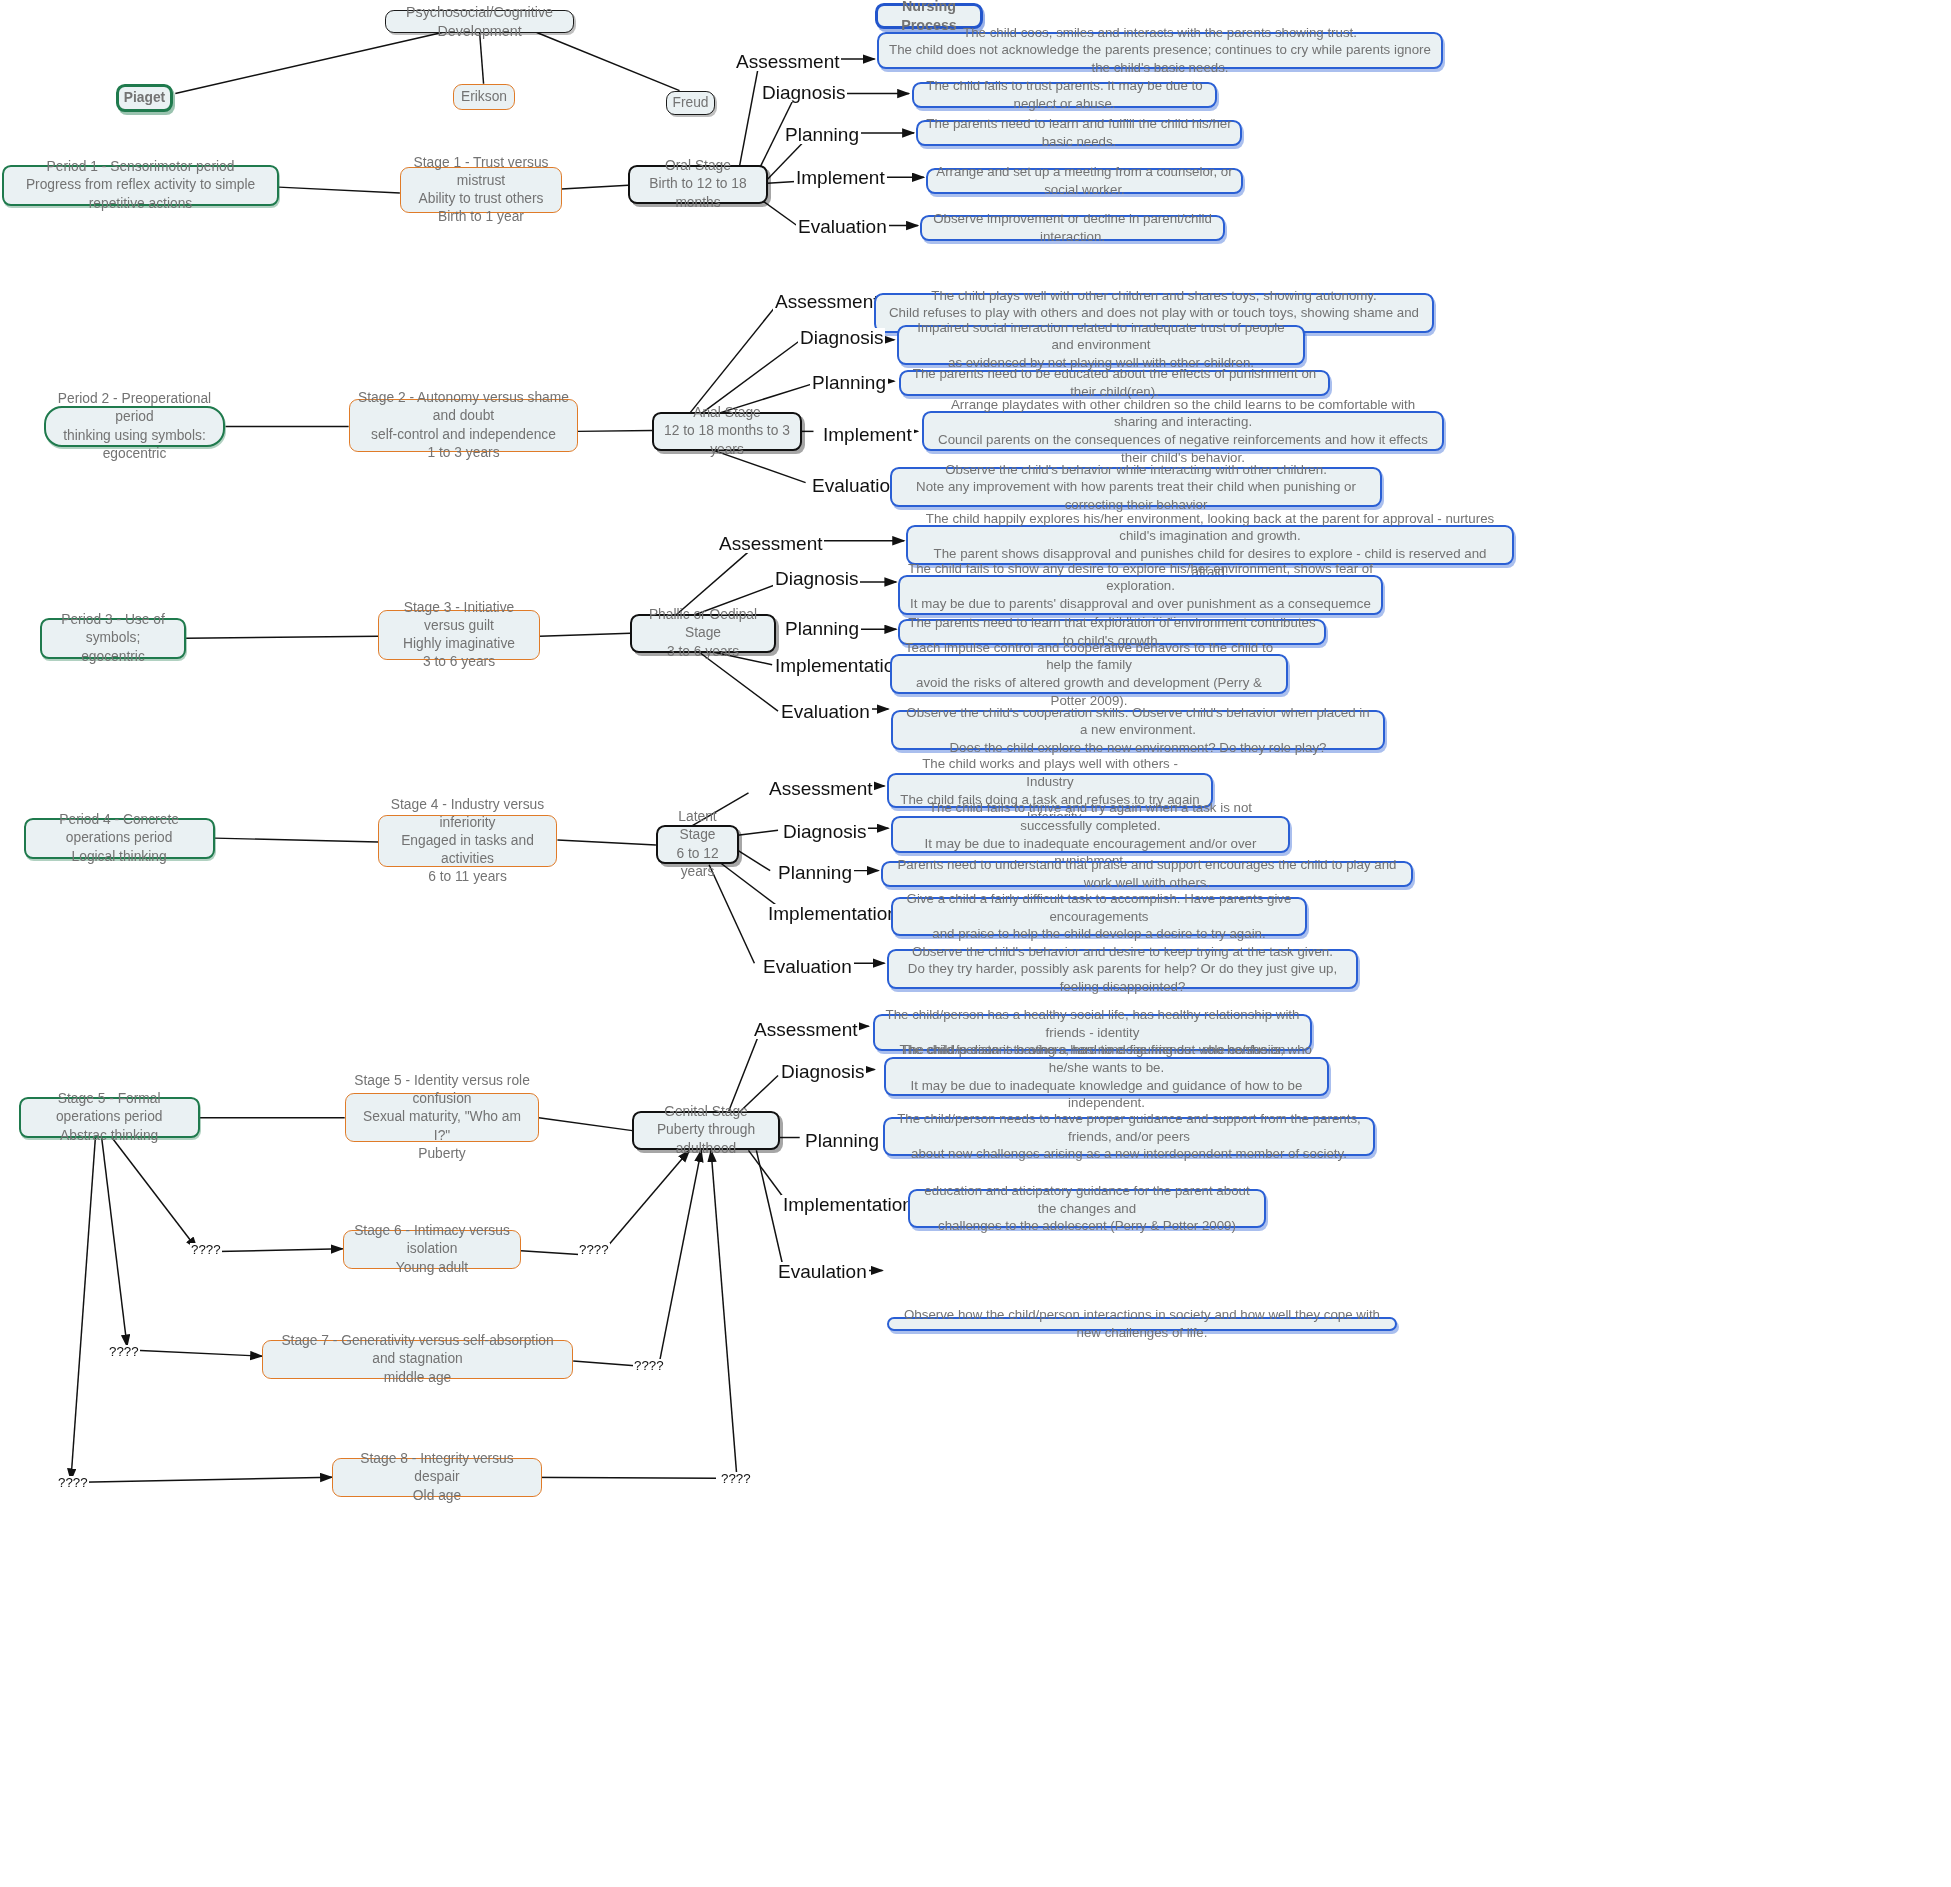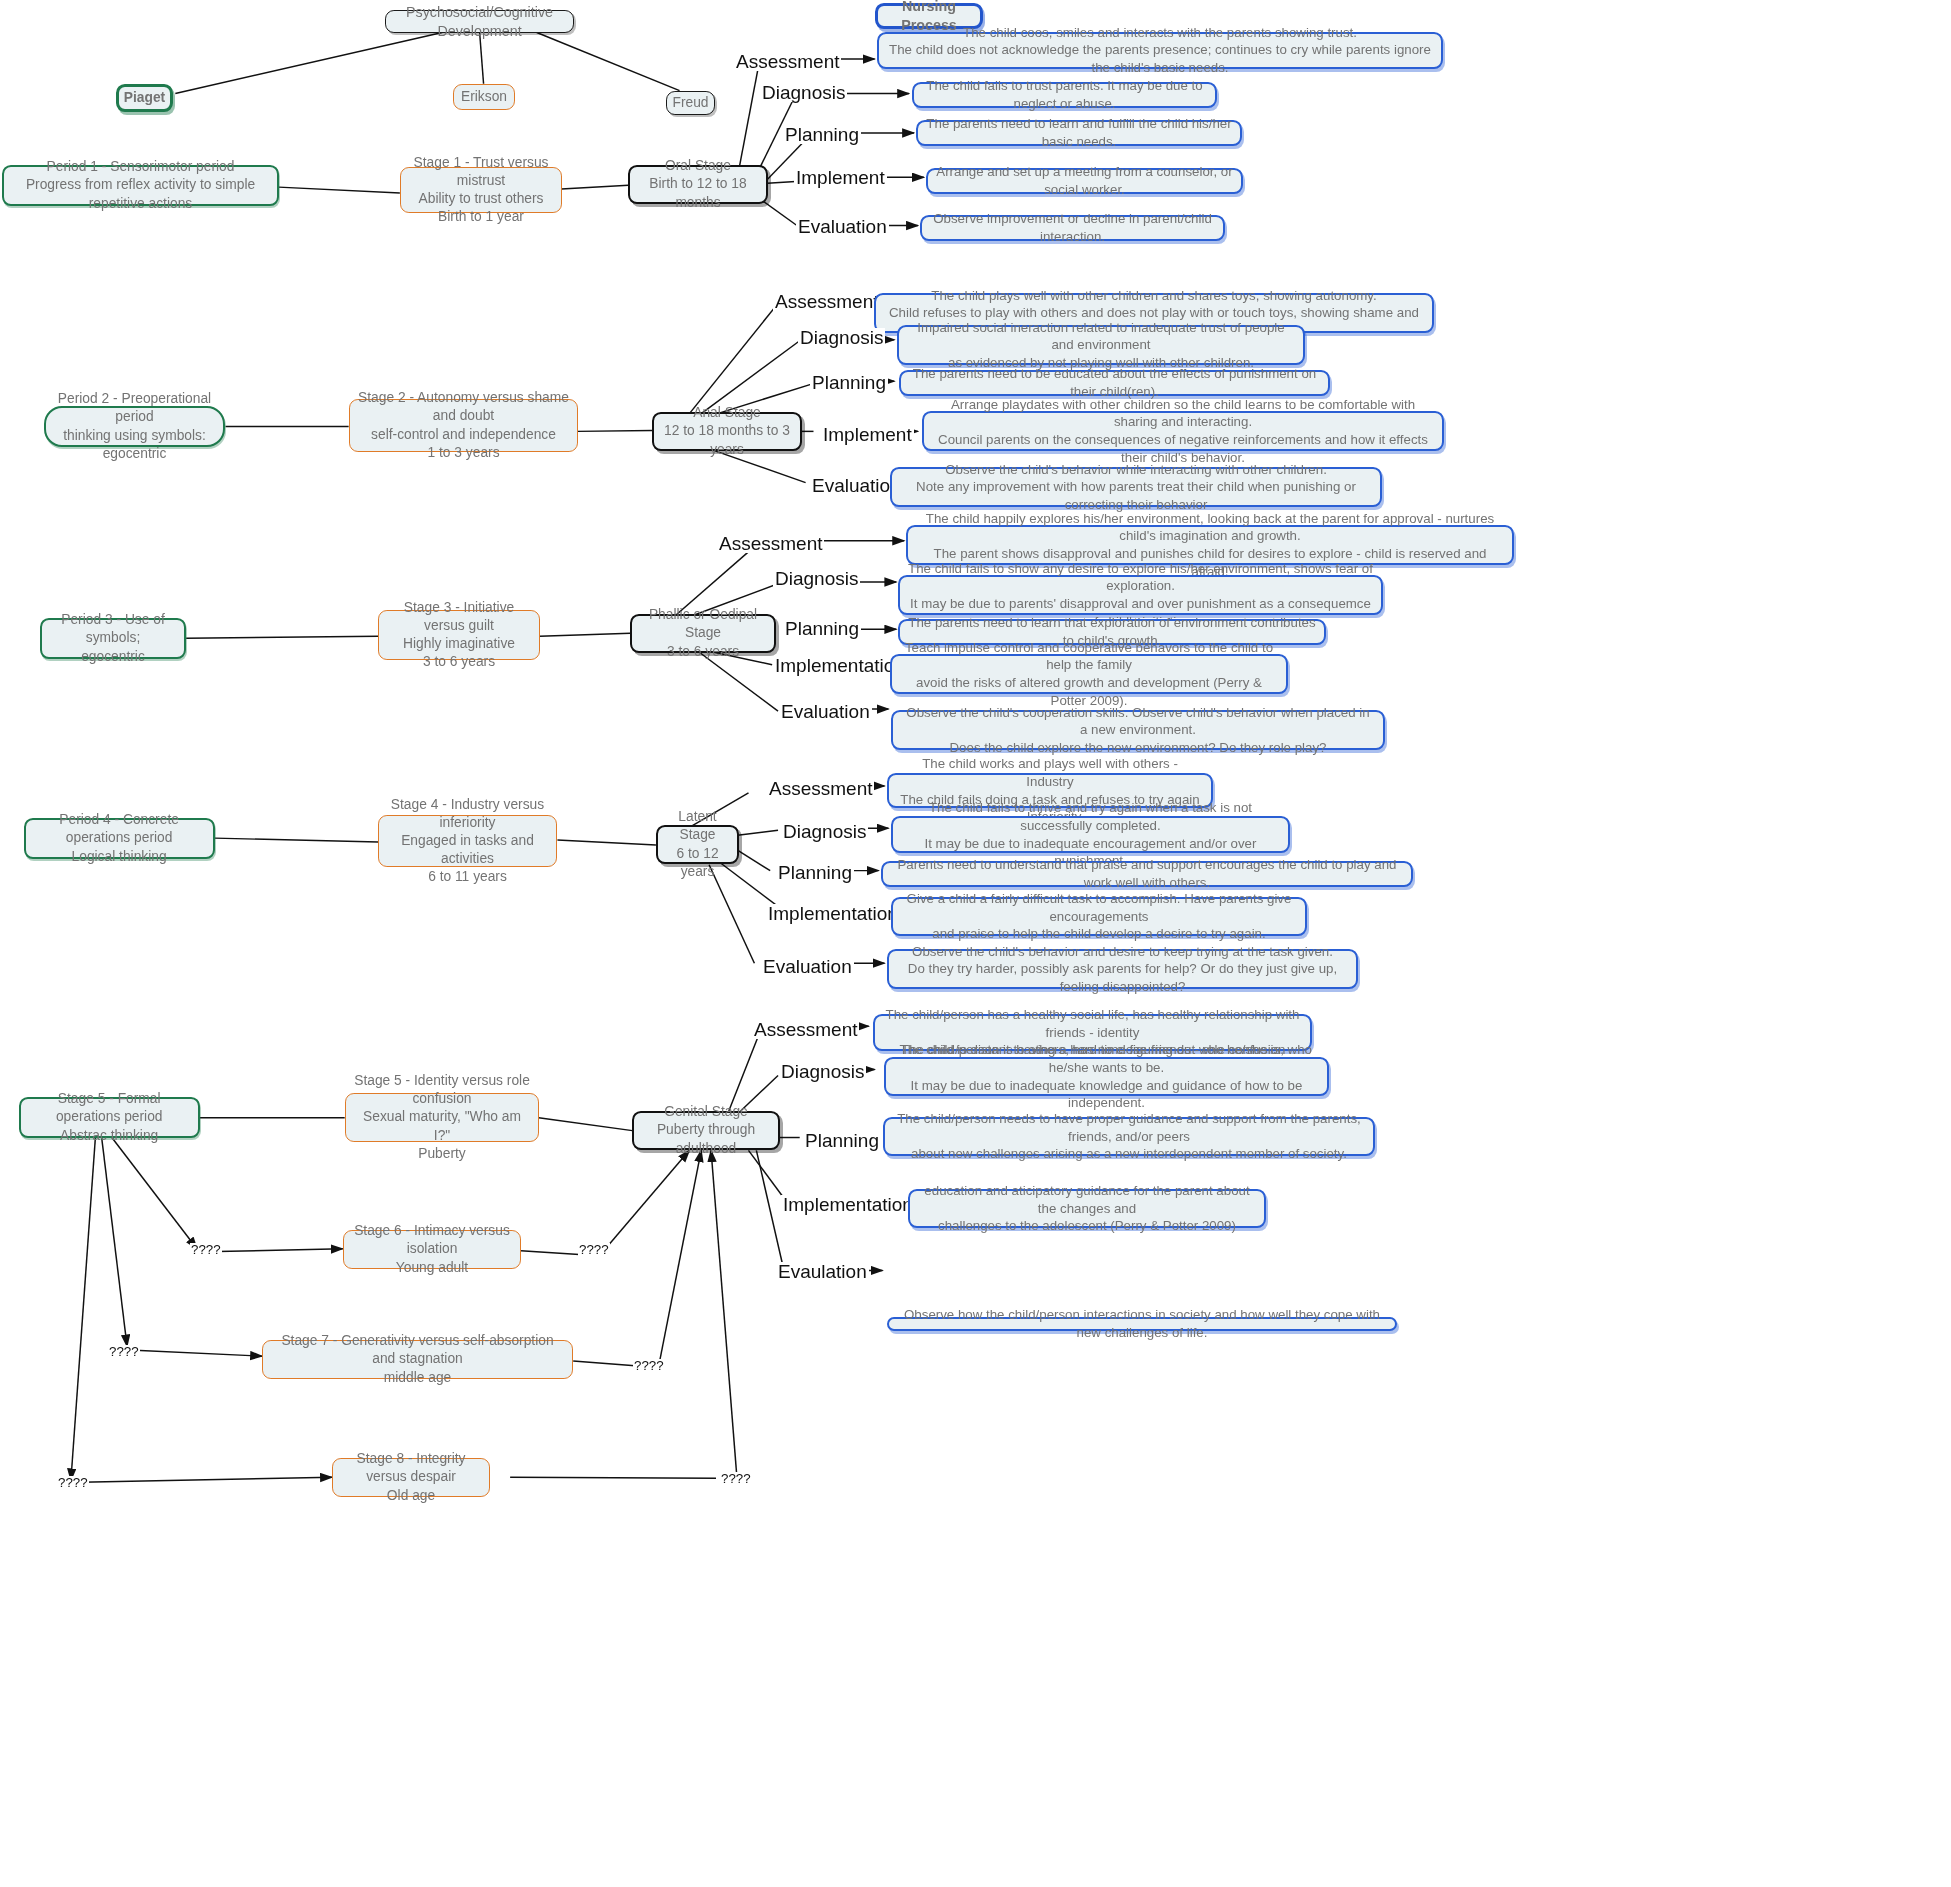--- a/index.html
+++ b/index.html
@@ -185,21 +185,21 @@
   <div class="node n-orange" style="left:345px;top:1093px;width:194px;height:49px;">Stage 5 - Identity versus role confusion
 Sexual maturity, "Who am I?"
 Puberty</div>
 
   <div class="node n-orange" style="left:343px;top:1230px;width:178px;height:39px;">Stage 6 - Intimacy versus isolation
 Young adult</div>
 
   <div class="node n-orange" style="left:262px;top:1340px;width:311px;height:39px;">Stage 7 - Generativity versus self-absorption and stagnation
 middle age</div>
 
-  <div class="node n-orange" style="left:332px;top:1458px;width:158px;height:39px;">Stage 8 - Integrity versus despair
+  <div class="node n-orange" style="left:332px;top:1458px;width:210px;height:39px;">Stage 8 - Integrity versus despair
 Old age</div>
 
   <div class="node n-stage" style="left:628px;top:165px;width:140px;height:39px;">Oral Stage
 Birth to 12 to 18 months</div>
 
   <div class="node n-stage" style="left:652px;top:412px;width:150px;height:39px;">Anal Stage
 12 to 18 months to 3 years</div>
 
   <div class="node n-stage" style="left:630px;top:614px;width:146px;height:39px;">Phallic or Oedipal Stage
 3 to 6 years</div>

